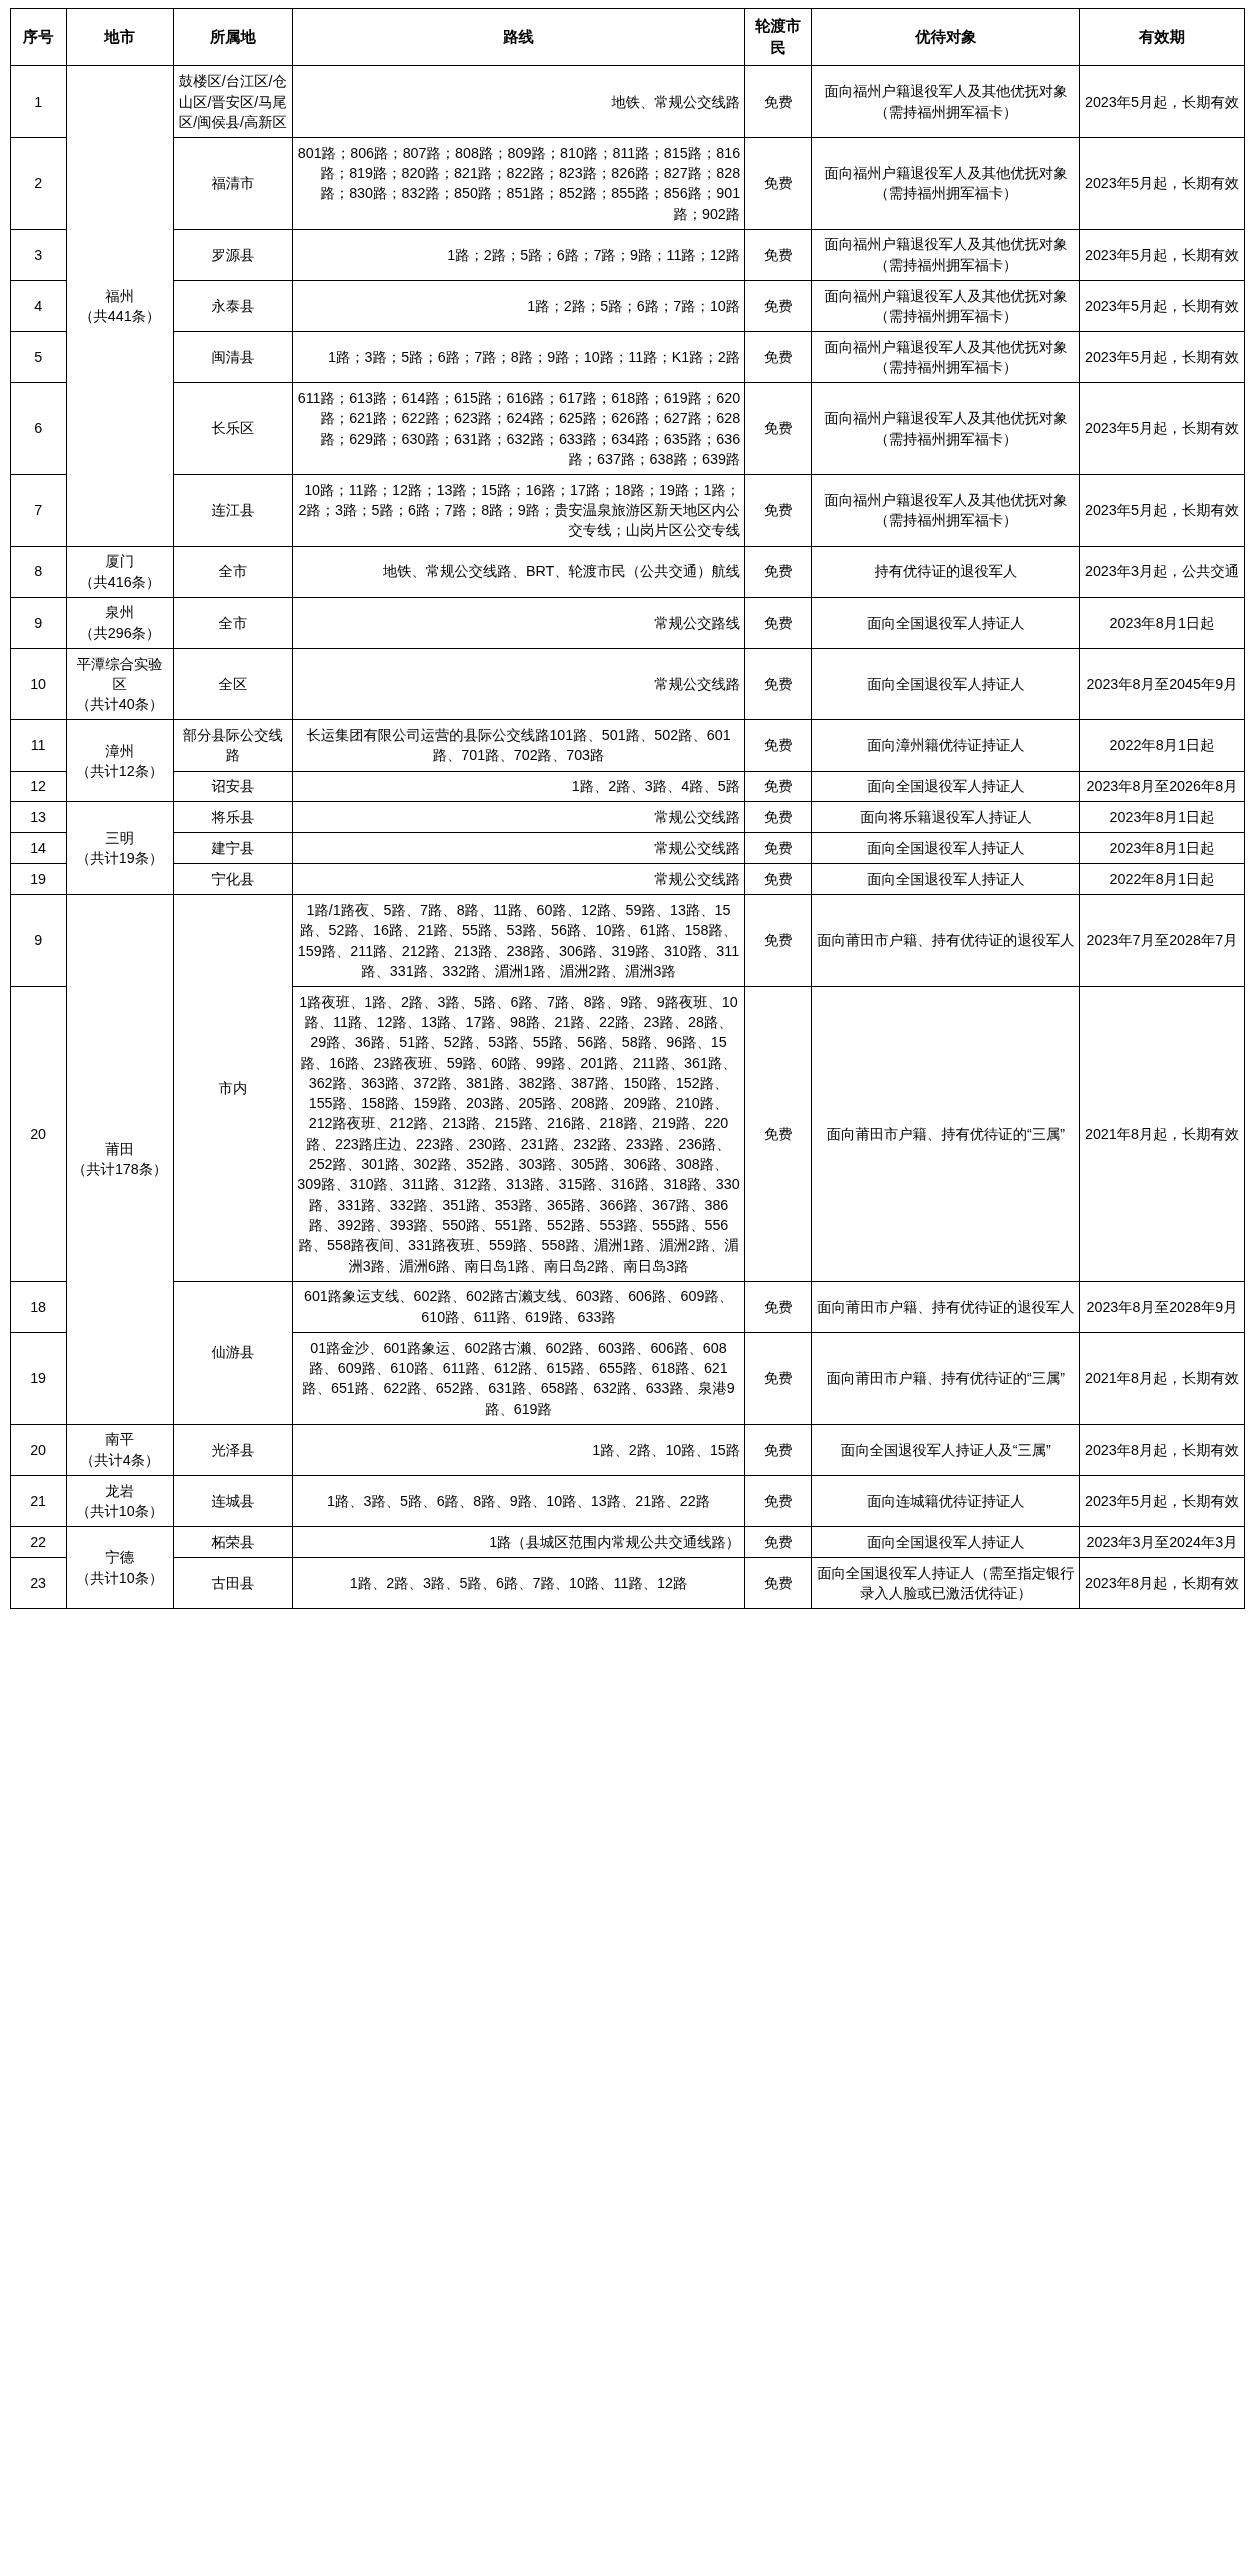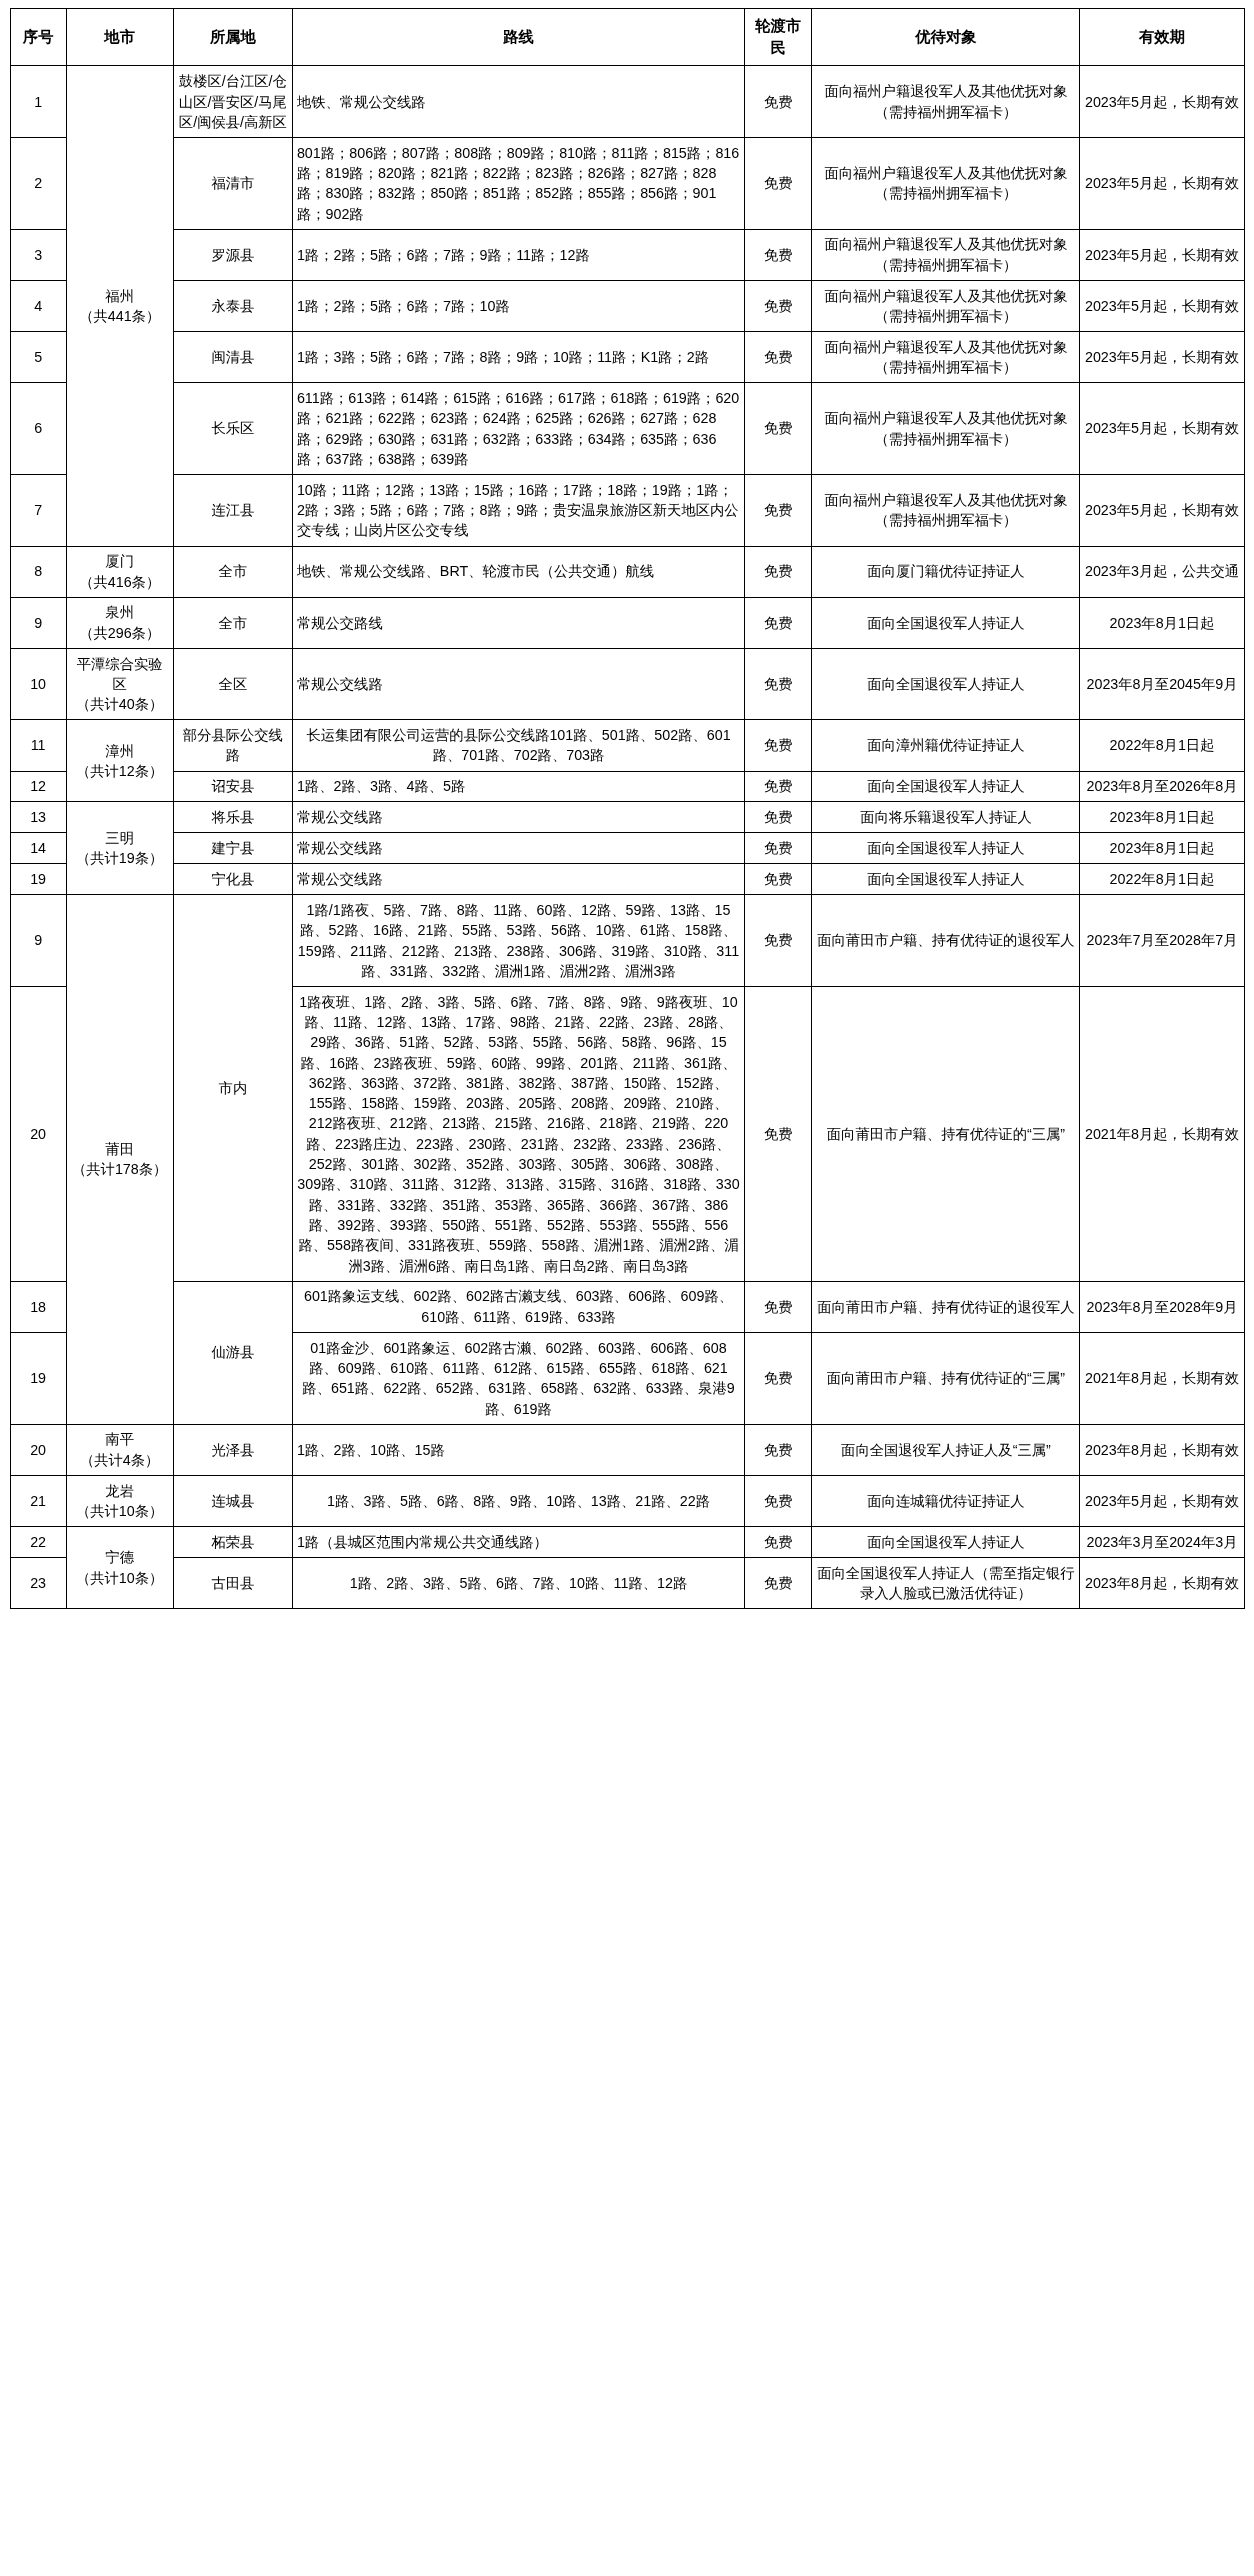--- a/index.html
+++ b/index.html
@@ -42,21 +42,21 @@
   table.main th {
     font-weight: bold;
     font-size: 15.3px;
     padding: 6.7px 3.8px;
   }
   td.route {
     text-align: left;
     padding-left: 5.7px;
     padding-right: 5.7px;
   }
-  td.route.ctr { text-align: left; }
+  td.route.ctr { text-align: right; }
   td.city, td.area {
     font-size: 14.3px;
     margin-top: 30px;
   }
   td.no { font-size: 14.3px; }
 </style>
 </head>
 <body>
 
 <div class="sheet">
@@ -138,21 +138,21 @@
           <td class="pref">免费</td>
           <td class="obj">面向福州户籍退役军人及其他优抚对象（需持福州拥军福卡）</td>
           <td class="valid">2023年5月起，长期有效</td>
         </tr>
         <tr>
           <td class="no">8</td>
           <td class="city">厦门<br>（共416条）</td>
           <td class="area">全市</td>
           <td class="route ctr">地铁、常规公交线路、BRT、轮渡市民（公共交通）航线</td>
           <td class="pref">免费</td>
-          <td class="obj">面向厦门籍优待证持证人</td>
+          <td class="obj">持有优待证的退役军人</td>
           <td class="valid">2023年3月起，公共交通</td>
         </tr>
         <tr>
           <td class="no">9</td>
           <td class="city">泉州<br>（共296条）</td>
           <td class="area">全市</td>
           <td class="route ctr">常规公交路线</td>
           <td class="pref">免费</td>
           <td class="obj">面向全国退役军人持证人</td>
           <td class="valid">2023年8月1日起</td>

